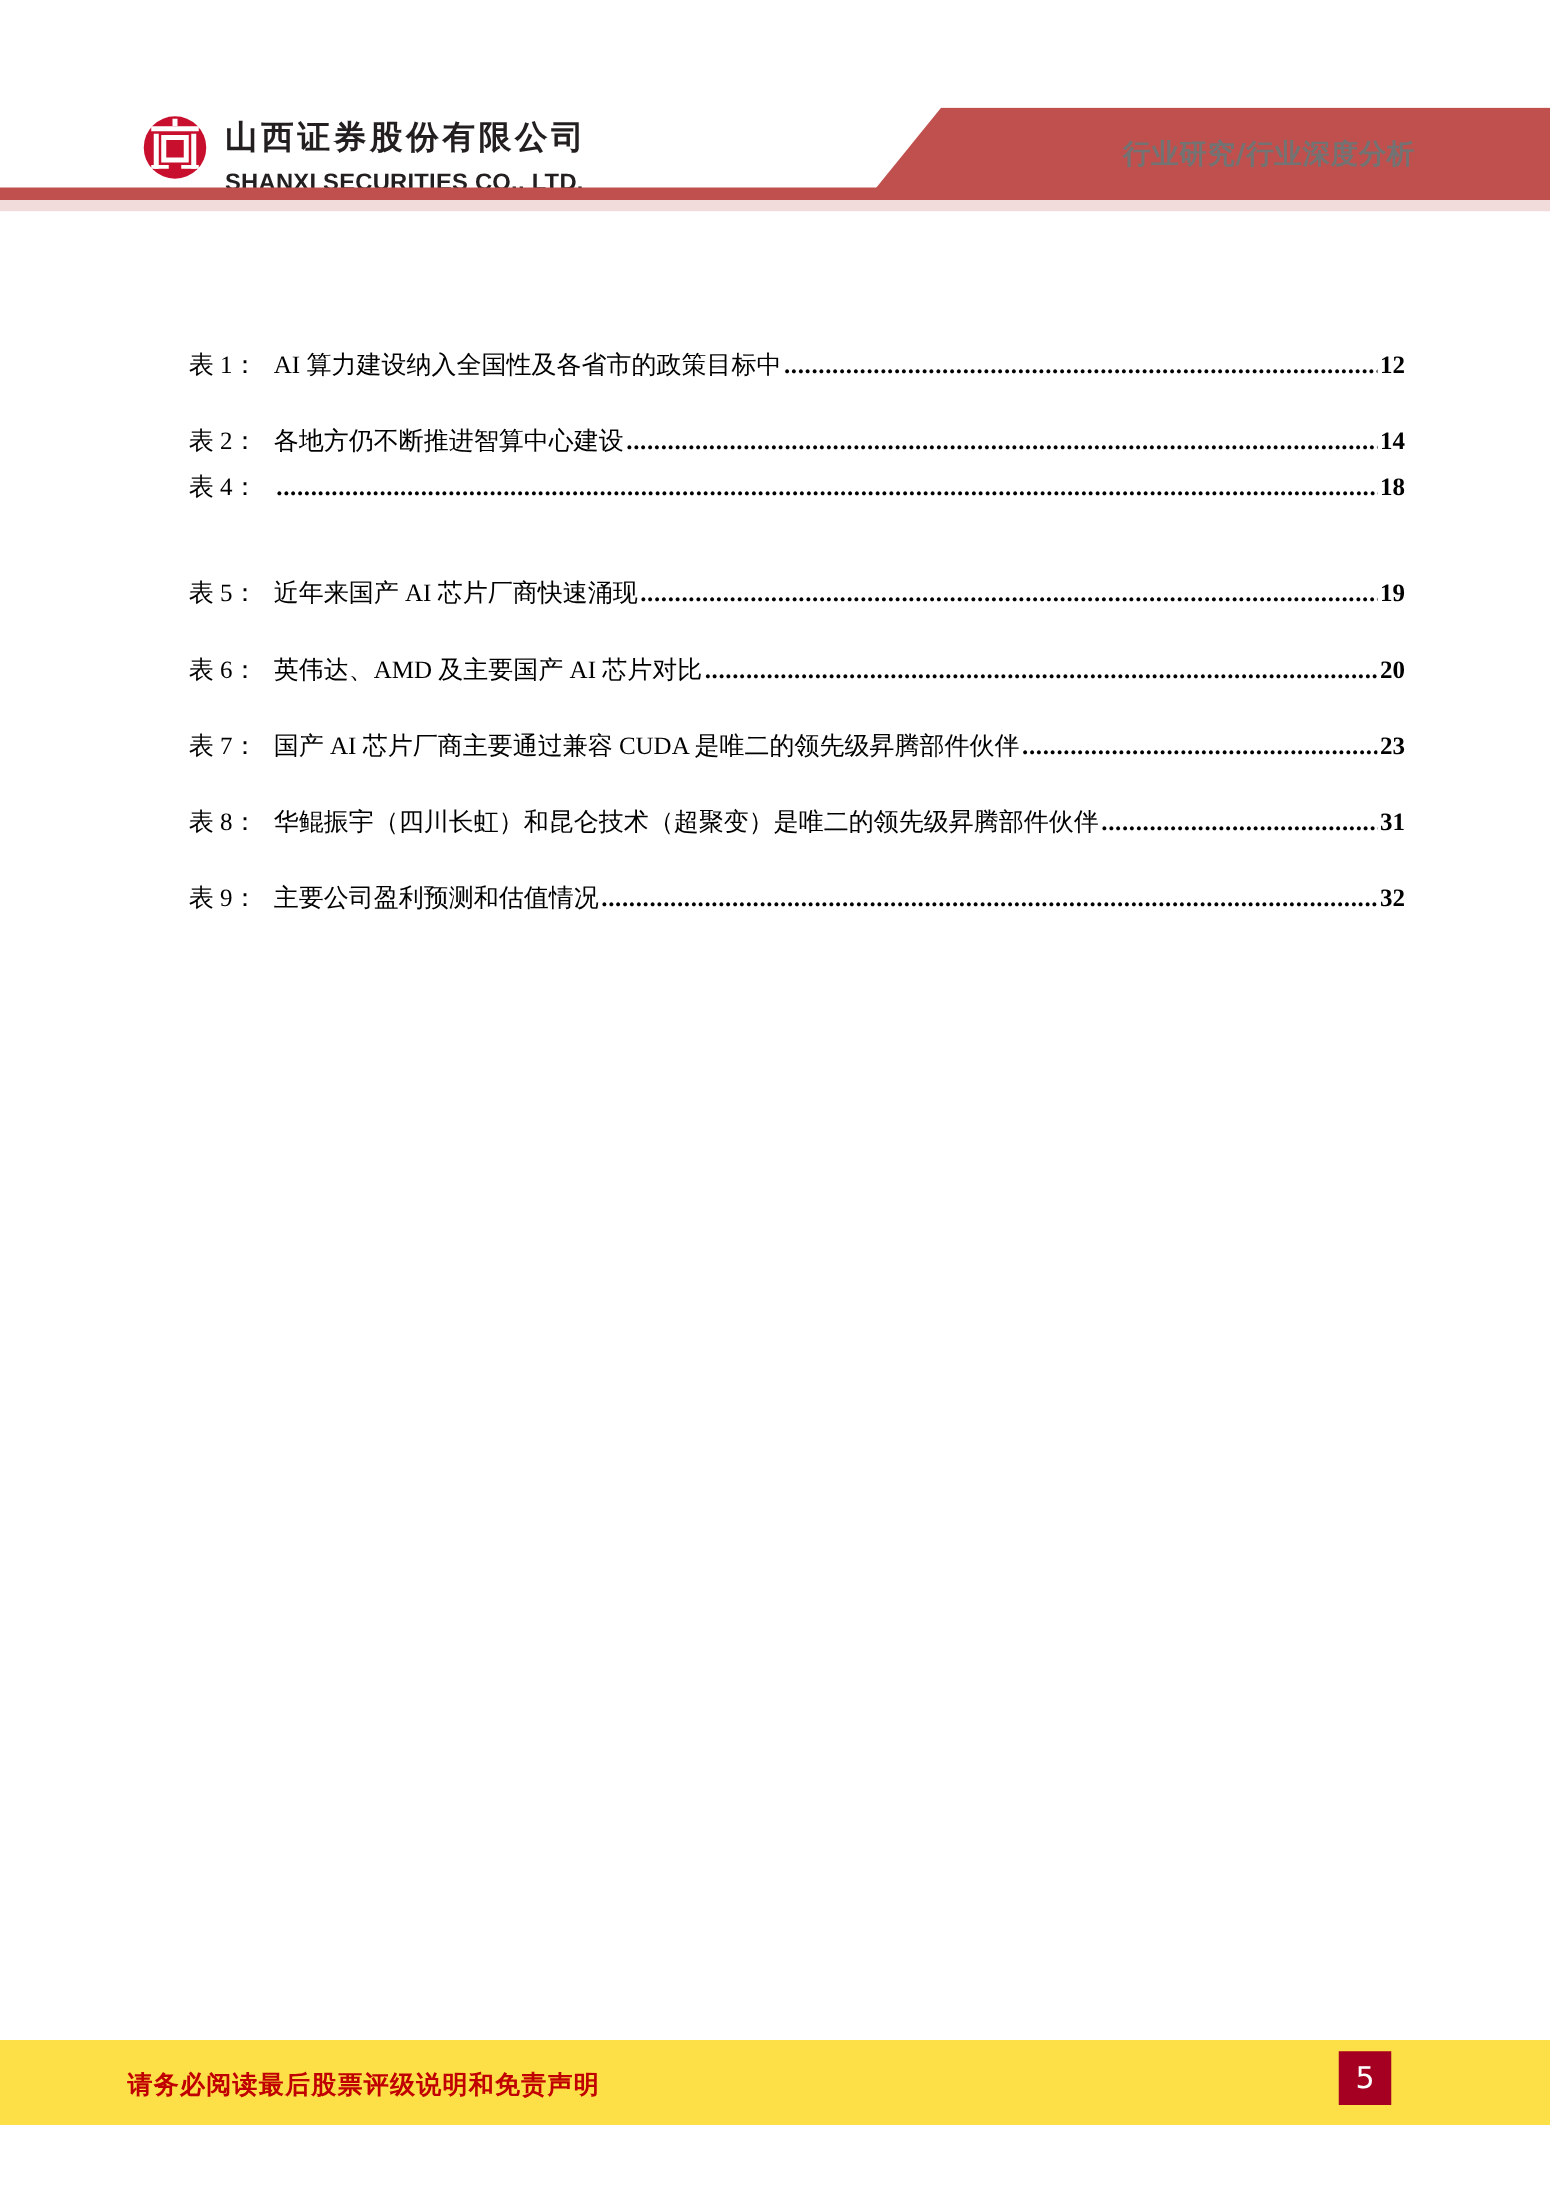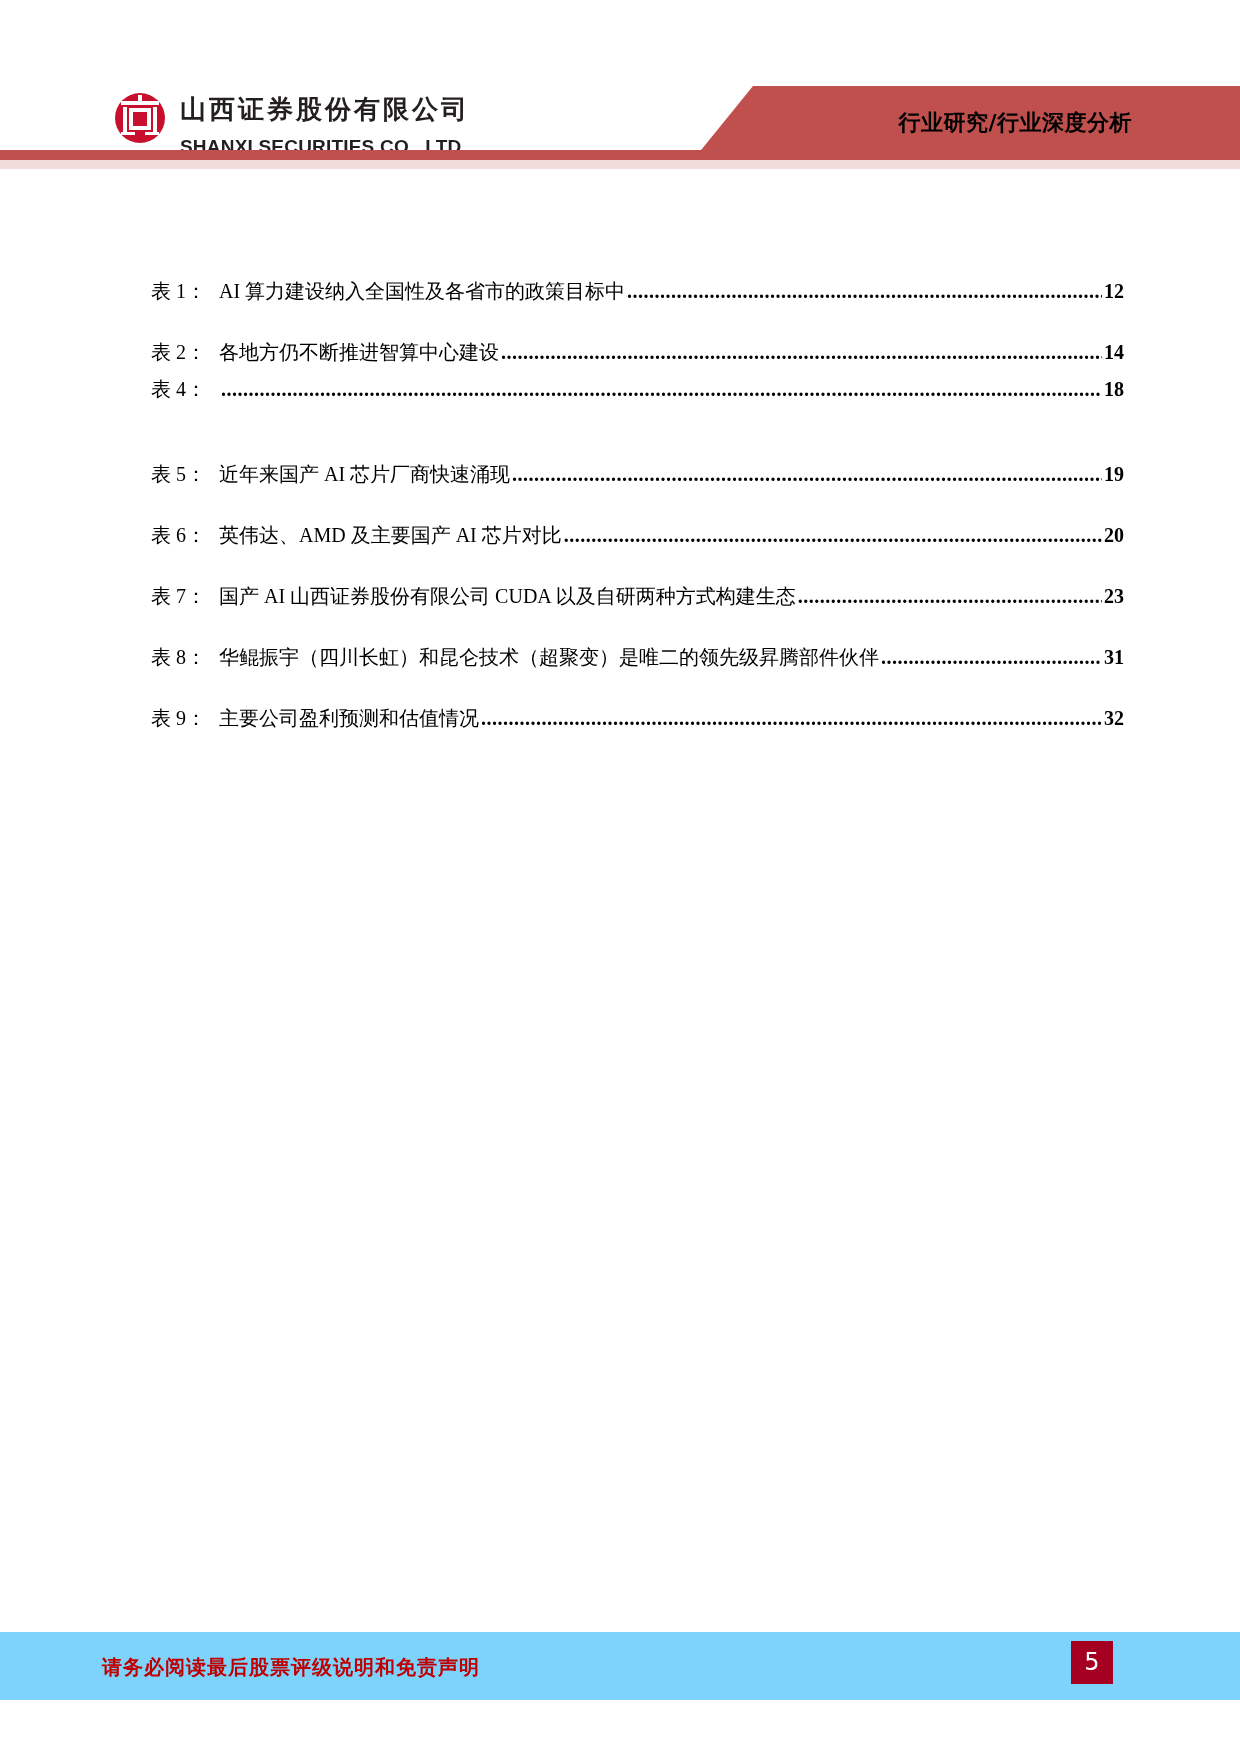--- a/index.html
+++ b/index.html
@@ -5,37 +5,37 @@
   html, body { margin: 0; padding: 0; }
   body {
     width: 1240px; height: 1754px; position: relative; background: #ffffff;
     font-family: "Liberation Serif", "DejaVu Serif", serif; overflow: hidden;
   }
   .header { position: absolute; left: 0; top: 0; width: 1240px; height: 170px; }
   .red-band { position: absolute; left: 0; top: 150px; width: 1240px; height: 10px; background: #c0504d; }
   .pink-band { position: absolute; left: 0; top: 160px; width: 1240px; height: 9px; background: #f2dcdb; }
   .banner { position: absolute; left: 693px; top: 86px; width: 547px; height: 74px; background: #c0504d;
     clip-path: polygon(60px 0, 100% 0, 100% 100%, 0 100%); }
-  .banner-text { position: absolute; right: 108px; top: 108px; color: #000000; font-family: "DejaVu Sans", sans-serif;
+  .banner-text { position: absolute; right: 108px; top: 108px; color: #737373; font-family: "DejaVu Sans", sans-serif;
     font-size: 22px; font-weight: bold; letter-spacing: 0.5px; }
   .logo { position: absolute; left: 114px; top: 92px; width: 52px; height: 52px; }
   .company-cn { position: absolute; left: 180px; top: 92px; font-family: "DejaVu Sans", sans-serif; font-weight: bold;
     font-size: 26px; color: #231f20; letter-spacing: 3px; }
   .company-en { position: absolute; left: 180px; top: 136px; font-family: "Liberation Sans", sans-serif; font-weight: bold;
     font-size: 19px; color: #231f20; letter-spacing: 0.2px; }
 
   .toc { position: absolute; left: 112px; top: 254px; width: 1012px; }
   .toc-row { position: relative; height: 61px; display: flex; align-items: baseline; font-size: 20px; color: #000; }
   .toc-label { width: 68px; flex: none; margin-left: 39px; }
   .toc-title { flex: none; white-space: nowrap; margin-top: 24px; }
   .toc-dots { flex: 1 1 auto; overflow: hidden; white-space: nowrap; margin: 0 2px; font-weight: bold; letter-spacing: 0.5px; }
   .toc-dots::before { content: "................................................................................................................................................................................................................................................"; }
   .toc-page { flex: none; font-weight: bold; }
 
-  .footer { position: absolute; left: 0; top: 1632px; width: 1240px; height: 68px; background: #7dd3fc; }
+  .footer { position: absolute; left: 0; top: 1632px; width: 1240px; height: 68px; background: #fde047; }
   .footer-text { position: absolute; left: 102px; top: 22px; color: #c00000; font-family: "DejaVu Serif", serif;
     font-weight: bold; font-size: 20px; letter-spacing: 1px; }
   .page-box { position: absolute; left: 1071px; top: 1641px; width: 42px; height: 43px; background: #a50021;
     color: #ffffff; font-family: "DejaVu Sans", sans-serif; font-size: 24px; text-align: center; line-height: 43px; }
 </style>
 </head>
 <body>
 
 <div class="header">
   <svg class="logo" viewBox="0 0 52 52">
@@ -81,21 +81,21 @@
     <span class="toc-page">19</span>
   </div>
   <div class="toc-row">
     <span class="toc-label">表 6：</span>
     <span class="toc-title">英伟达、AMD 及主要国产 AI 芯片对比</span>
     <span class="toc-dots"></span>
     <span class="toc-page">20</span>
   </div>
   <div class="toc-row">
     <span class="toc-label">表 7：</span>
-    <span class="toc-title">国产 AI 山西证券股份有限公司 CUDA 以及自研两种方式构建生态</span>
+    <span class="toc-title">国产 AI 芯片厂商主要通过兼容 CUDA 是唯二的领先级昇腾部件伙伴</span>
     <span class="toc-dots"></span>
     <span class="toc-page">23</span>
   </div>
   <div class="toc-row">
     <span class="toc-label">表 8：</span>
     <span class="toc-title">华鲲振宇（四川长虹）和昆仑技术（超聚变）是唯二的领先级昇腾部件伙伴</span>
     <span class="toc-dots"></span>
     <span class="toc-page">31</span>
   </div>
   <div class="toc-row">

